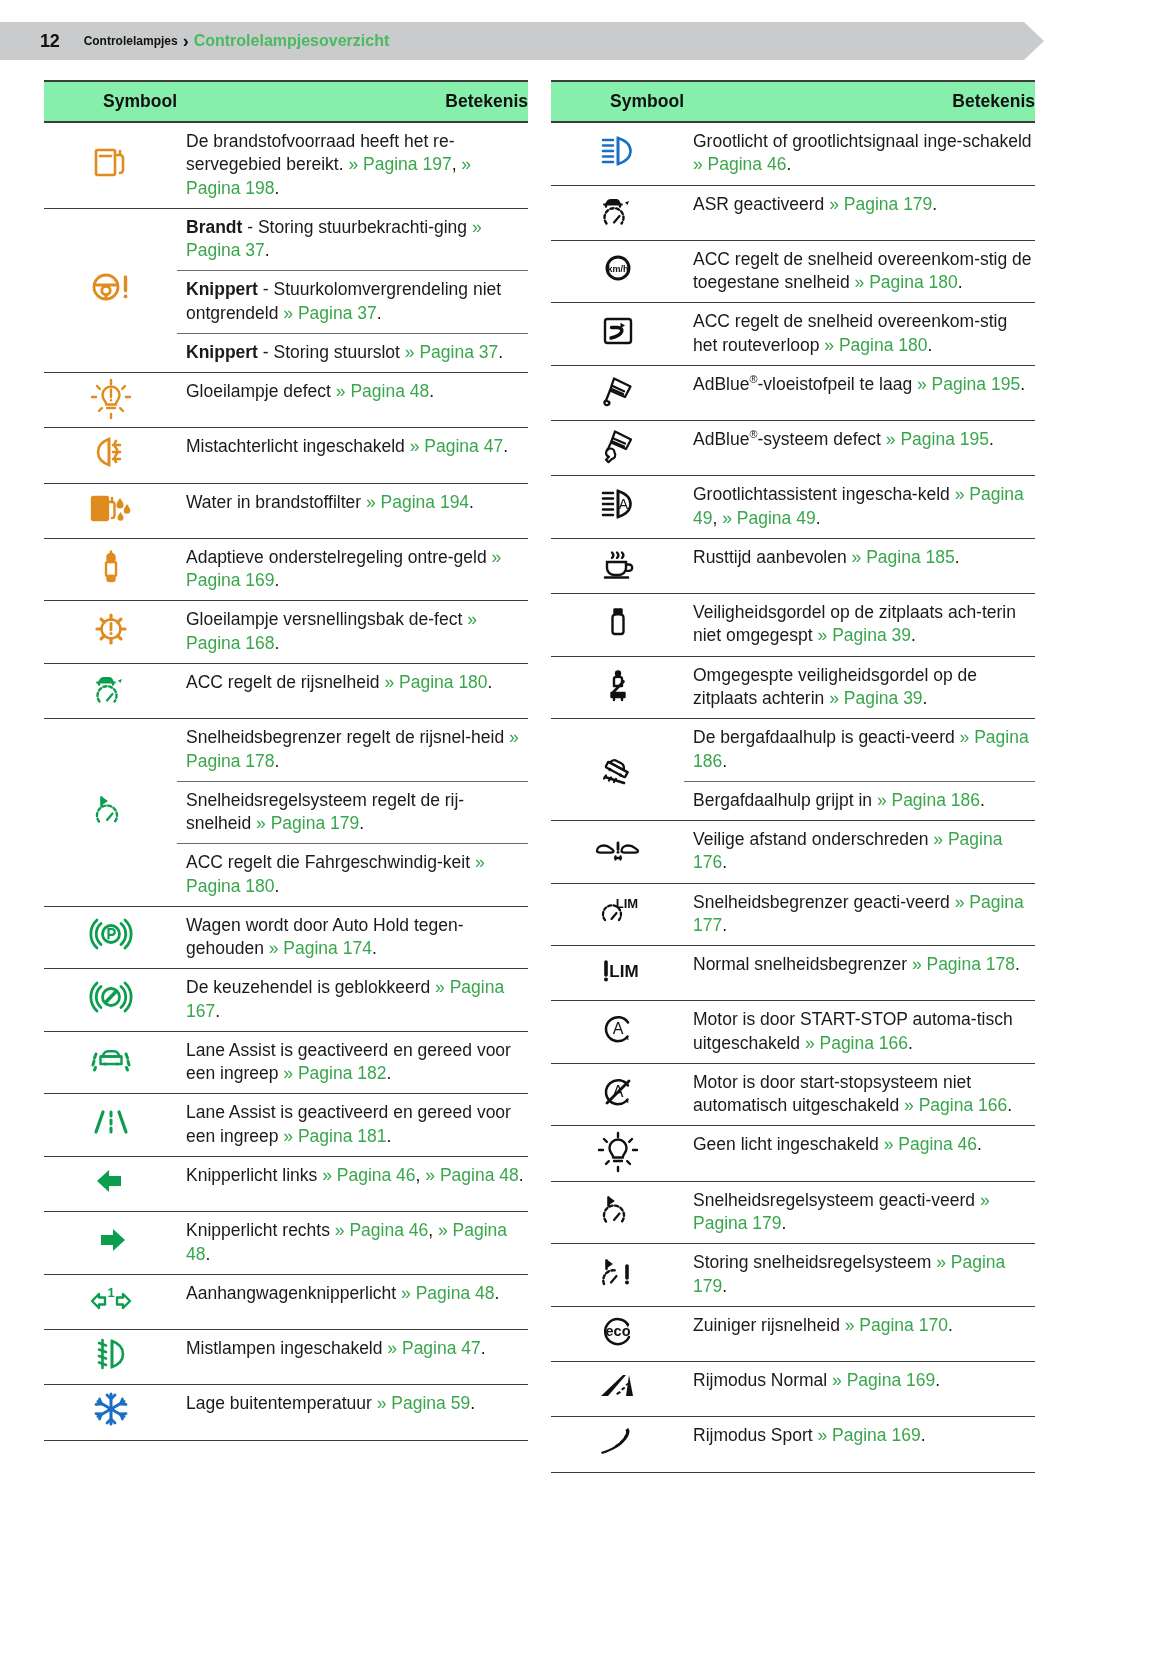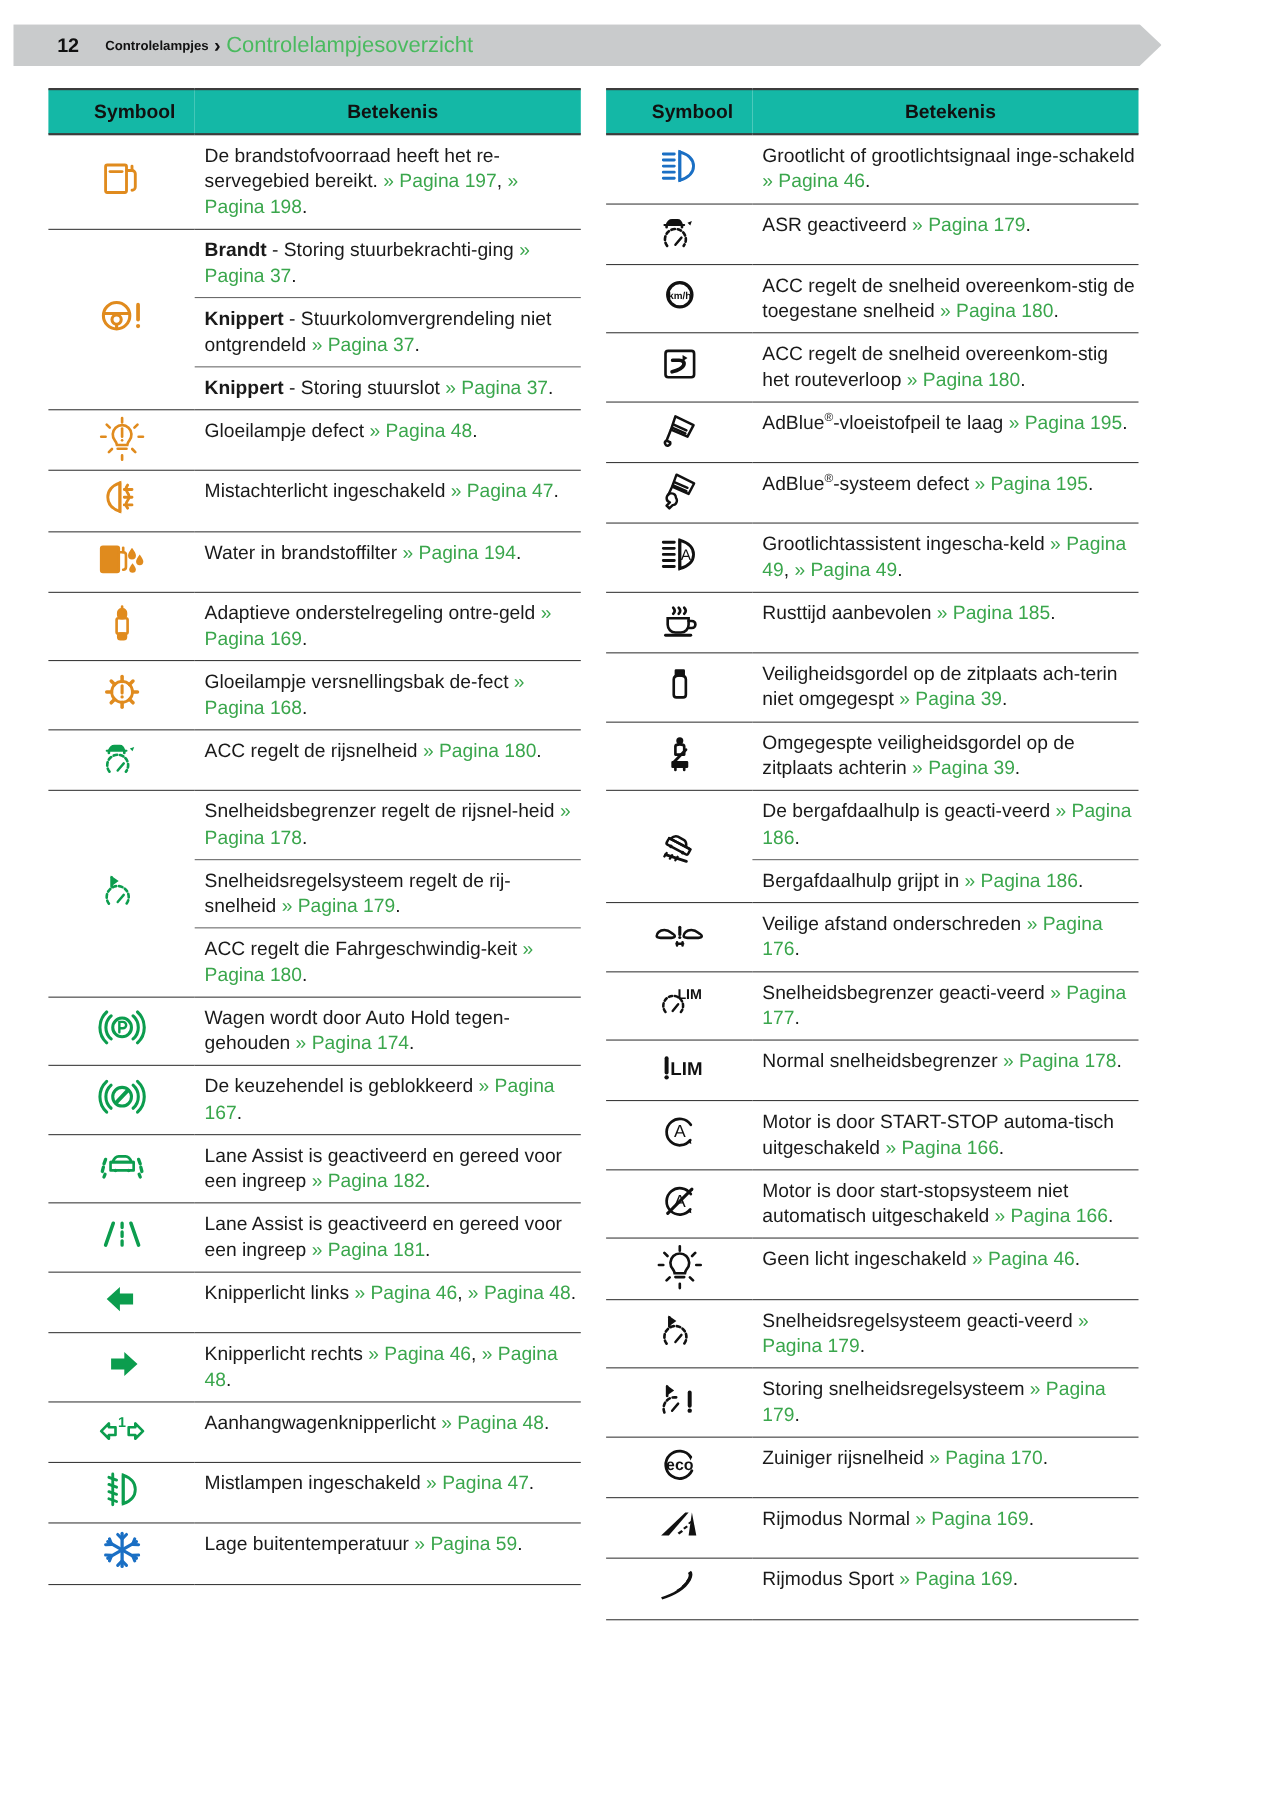--- a/index.html
+++ b/index.html
@@ -18,44 +18,43 @@
   .page-header {
     position: absolute;
     top: 22px; left: 0;
     width: 1044px;
     height: 38px;
     background: #c9cbcc;
     display: flex;
     align-items: center;
     padding-left: 40px;
     clip-path: polygon(0 0, calc(100% - 20px) 0, 100% 50%, calc(100% - 20px) 100%, 0 100%);
-    margin-left: 12px;
   }
   .page-number {
     font-size: 18px;
     font-weight: bold;
     color: #111;
     margin-right: 24px;
     letter-spacing: -0.2px;
   }
   .bc-section {
     font-size: 12px;
     font-weight: bold;
     color: #111;
   }
   .bc-sep {
     font-size: 18px;
     font-weight: bold;
     color: #111;
     margin: 0 5px;
   }
   .bc-sub {
-    font-size: 20px;
+    font-size: 16px;
     color: #4aba5f;
-    font-weight: normal;
+    font-weight: bold;
   }
 
   
   .columns {
     position: absolute;
     top: 80px;
     left: 0;
     width: 1166px;
     display: flex;
     gap: 23px;
@@ -65,26 +64,26 @@
 
   table.symtab {
     width: 100%;
     border-collapse: collapse;
     table-layout: fixed;
   }
   table.symtab col.c-sym { width: 133px; }
   table.symtab col.c-mean { width: auto; }
 
   thead th {
-    background: #14b8a6;
+    background: #86efac;
     border-top: 2.2px solid #3c3c3c;
     border-bottom: 2.2px solid #3c3c3c;
     font-size: 17.5px;
     font-weight: bold;
-    text-align: center;
+    text-align: right;
     padding: 9px 0 9px 0;
     color: #111;
   }
   thead th.h-sym { padding-left: 24px; }
   thead th.h-mean { padding-left: 9px; }
 
   tbody td {
     vertical-align: top;
     font-size: 17.5px;
     line-height: 1.33;

